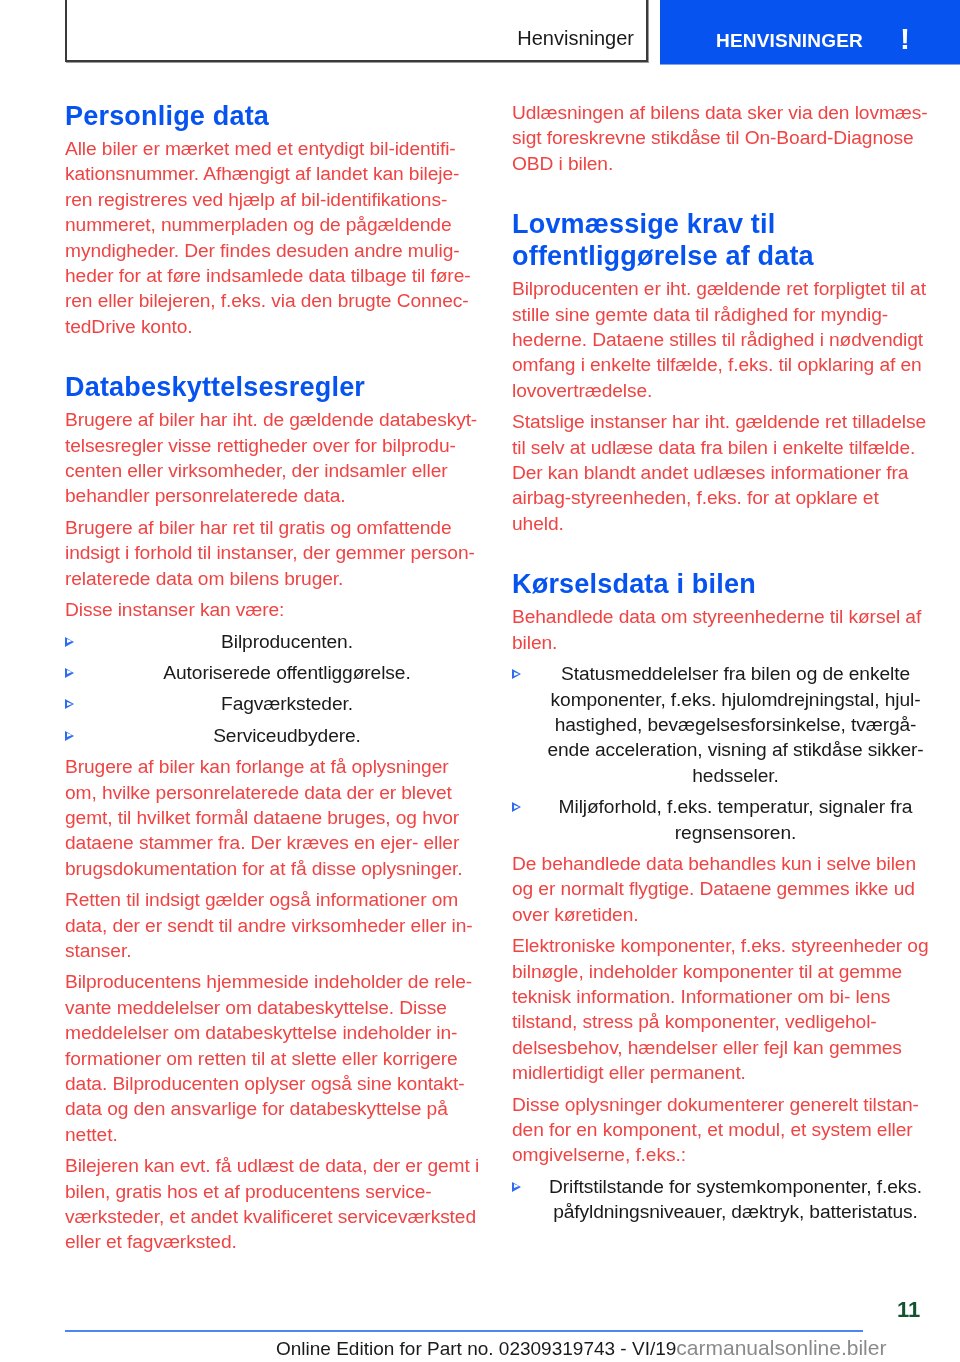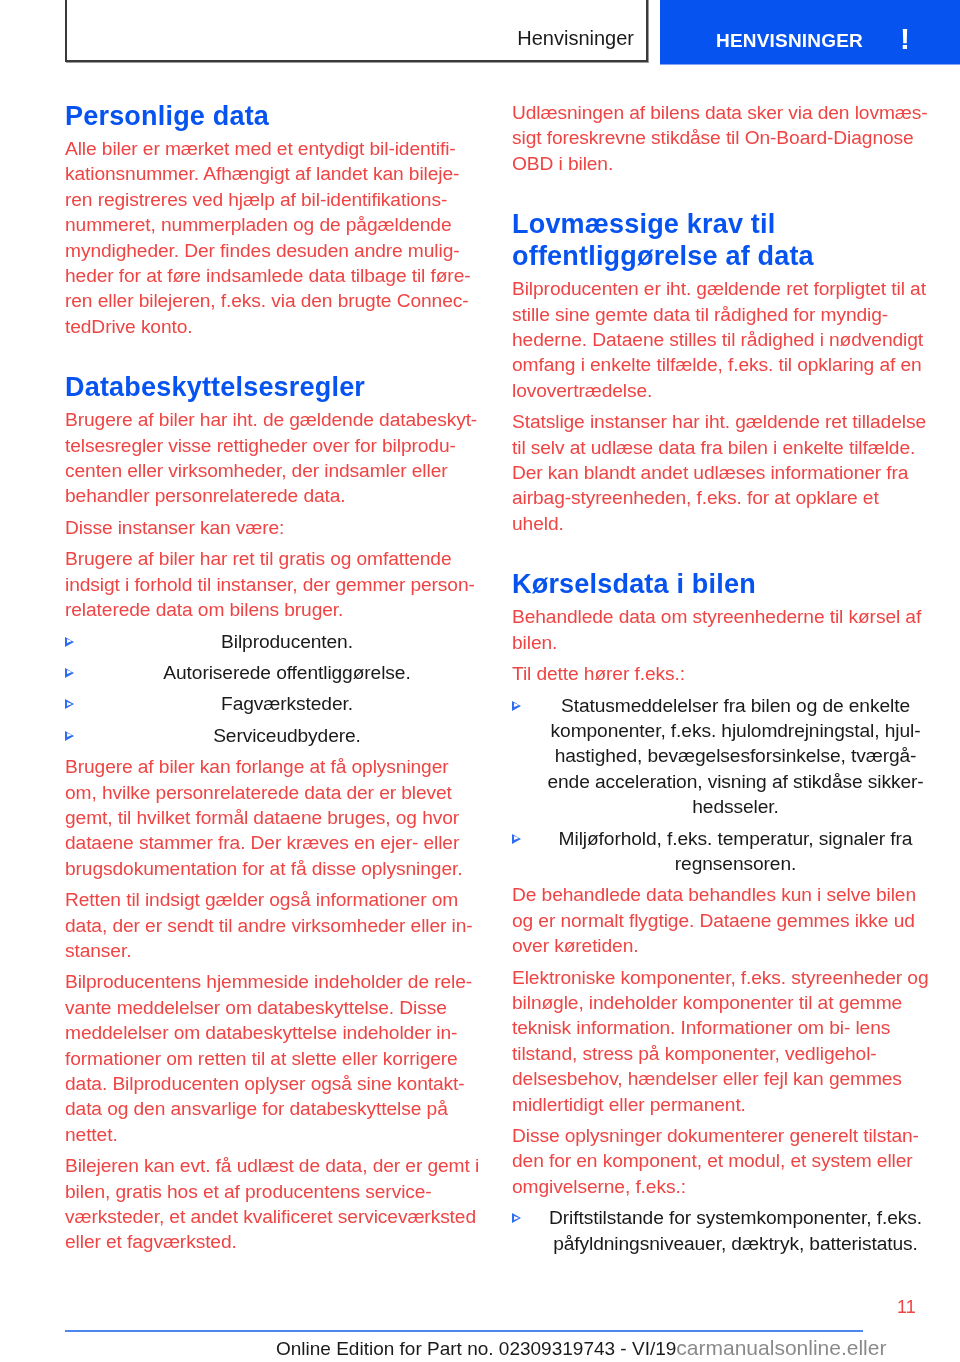--- a/index.html
+++ b/index.html
@@ -51,21 +51,21 @@
     border-left: 9px solid #2e6df2; border-top: 5px solid transparent; border-bottom: 5px solid transparent;
   }
   ul.tri li .tri-icon::after {
     content: ""; position: absolute; left: -7.5px; top: -2.6px; width: 0; height: 0;
     border-left: 5px solid #fff; border-top: 2.6px solid transparent; border-bottom: 2.6px solid transparent;
   }
   .footer-line {
     position: absolute; left: 65px; top: 1330px; width: 798px; height: 2px; background: #4d86ee;
   }
   .page-num {
-    position: absolute; left: 897px; top: 1297px; font-weight: normal; font-size: 18px; color: #ef4444;
+    position: absolute; left: 897px; top: 1297px; font-weight: bold; font-size: 22px; color: #14532d;
   }
   .footer-text {
     position: absolute; left: 276px; top: 1336px; font-size: 19px; color: #1a1a1a; white-space: nowrap;
   }
   .footer-text .wm { color: #8a8a8a; font-size: 21px; }
 </style>
 </head>
 <body>
 
 <div class="hdr-box">
@@ -75,22 +75,22 @@
   <span class="lbl">HENVISNINGER</span>
   <span class="bang">!</span>
 </div>
 
 <div class="col left">
   <h2 class="first">Personlige data</h2>
   <p>Alle biler er mærket med et entydigt bil-identifi- kationsnummer. Afhængigt af landet kan bileje- ren registreres ved hjælp af bil-identifikations- nummeret, nummerpladen og de pågældende myndigheder. Der findes desuden andre mulig- heder for at føre indsamlede data tilbage til føre- ren eller bilejeren, f.eks. via den brugte Connec- tedDrive konto.</p>
 
   <h2 class="sec">Databeskyttelsesregler</h2>
   <p>Brugere af biler har iht. de gældende databeskyt- telsesregler visse rettigheder over for bilprodu- centen eller virksomheder, der indsamler eller behandler personrelaterede data.</p>
+  <p>Brugere af biler har ret til gratis og omfattende indsigt i forhold til instanser, der gemmer person- relaterede data om bilens bruger.</p>
   <p>Disse instanser kan være:</p>
-  <p>Brugere af biler har ret til gratis og omfattende indsigt i forhold til instanser, der gemmer person- relaterede data om bilens bruger.</p>
   <ul class="tri">
     <li><span class="tri-icon"></span><span>Bilproducenten.</span></li>
     <li><span class="tri-icon"></span><span>Autoriserede offentliggørelse.</span></li>
     <li><span class="tri-icon"></span><span>Fagværksteder.</span></li>
     <li><span class="tri-icon"></span><span>Serviceudbydere.</span></li>
   </ul>
   <p>Brugere af biler kan forlange at få oplysninger om, hvilke personrelaterede data der er blevet gemt, til hvilket formål dataene bruges, og hvor dataene stammer fra. Der kræves en ejer- eller brugsdokumentation for at få disse oplysninger.</p>
   <p>Retten til indsigt gælder også informationer om data, der er sendt til andre virksomheder eller in- stanser.</p>
   <p>Bilproducentens hjemmeside indeholder de rele- vante meddelelser om databeskyttelse. Disse meddelelser om databeskyttelse indeholder in- formationer om retten til at slette eller korrigere data. Bilproducenten oplyser også sine kontakt- data og den ansvarlige for databeskyttelse på nettet.</p>
   <p>Bilejeren kan evt. få udlæst de data, der er gemt i bilen, gratis hos et af producentens service- værksteder, et andet kvalificeret serviceværksted eller et fagværksted.</p>
@@ -98,30 +98,29 @@
 
 <div class="col right">
   <p>Udlæsningen af bilens data sker via den lovmæs- sigt foreskrevne stikdåse til On-Board-Diagnose OBD i bilen.</p>
 
   <h2 class="sec">Lovmæssige krav til offentliggørelse af data</h2>
   <p>Bilproducenten er iht. gældende ret forpligtet til at stille sine gemte data til rådighed for myndig- hederne. Dataene stilles til rådighed i nødvendigt omfang i enkelte tilfælde, f.eks. til opklaring af en lovovertrædelse.</p>
   <p>Statslige instanser har iht. gældende ret tilladelse til selv at udlæse data fra bilen i enkelte tilfælde. Der kan blandt andet udlæses informationer fra airbag-styreenheden, f.eks. for at opklare et uheld.</p>
 
   <h2 class="sec">Kørselsdata i bilen</h2>
   <p>Behandlede data om styreenhederne til kørsel af bilen.</p>
-  <p>Til dette hører f.eks.:</p>
   <ul class="tri">
     <li><span class="tri-icon"></span><span>Statusmeddelelser fra bilen og de enkelte komponenter, f.eks. hjulomdrejningstal, hjul- hastighed, bevægelsesforsinkelse, tværgå- ende acceleration, visning af stikdåse sikker- hedsseler.</span></li>
     <li><span class="tri-icon"></span><span>Miljøforhold, f.eks. temperatur, signaler fra regnsensoren.</span></li>
   </ul>
   <p>De behandlede data behandles kun i selve bilen og er normalt flygtige. Dataene gemmes ikke ud over køretiden.</p>
   <p>Elektroniske komponenter, f.eks. styreenheder og bilnøgle, indeholder komponenter til at gemme teknisk information. Informationer om bi- lens tilstand, stress på komponenter, vedligehol- delsesbehov, hændelser eller fejl kan gemmes midlertidigt eller permanent.</p>
   <p>Disse oplysninger dokumenterer generelt tilstan- den for en komponent, et modul, et system eller omgivelserne, f.eks.:</p>
   <ul class="tri">
     <li><span class="tri-icon"></span><span>Driftstilstande for systemkomponenter, f.eks. påfyldningsniveauer, dæktryk, batteristatus.</span></li>
   </ul>
 </div>
 
 <div class="footer-line"></div>
 <div class="page-num">11</div>
 <div class="footer-text">
-  <span>Online Edition for Part no. 02309319743 - VI/19</span><span class="wm">carmanualsonline.eller</span>
+  <span>Online Edition for Part no. 02309319743 - VI/19</span><span class="wm">carmanualsonline.biler</span>
 </div>
 
 </body></html>

